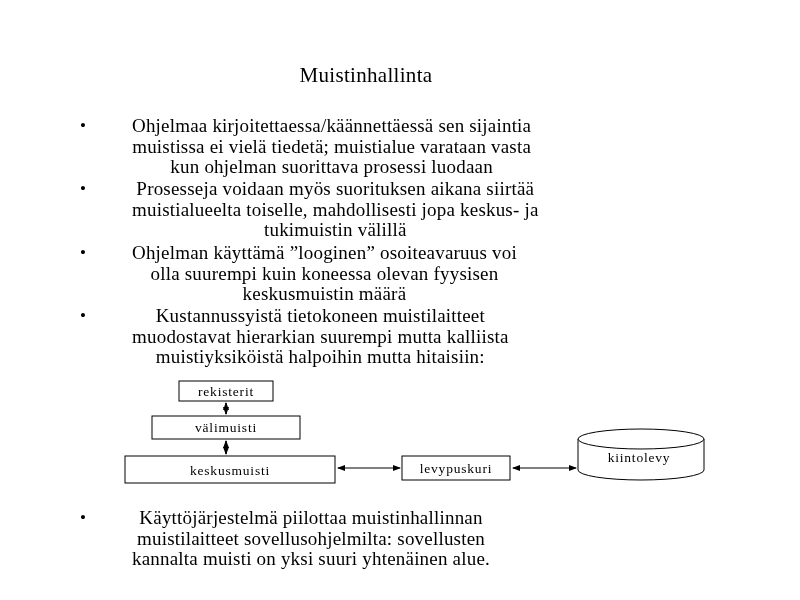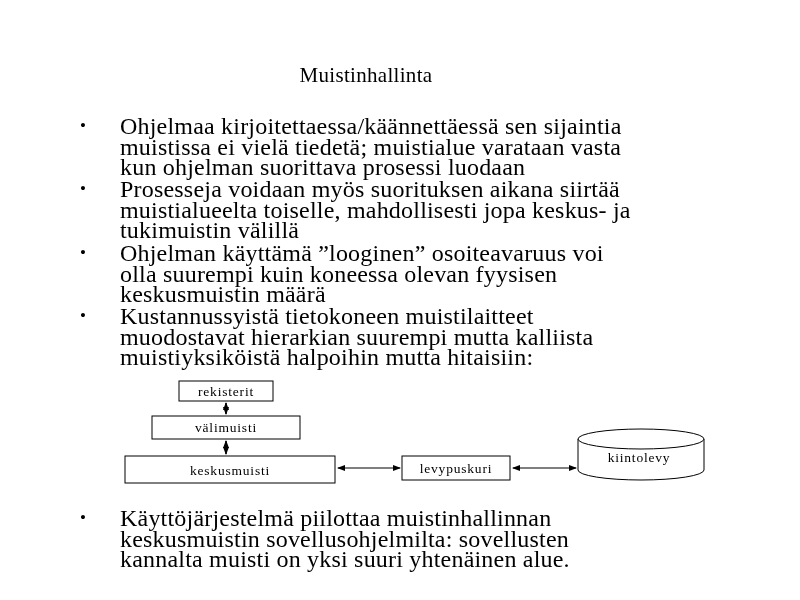--- a/index.html
+++ b/index.html
@@ -2,22 +2,22 @@
 <html><head>
 <meta charset="utf-8">
 <style>
   html, body { margin: 0; padding: 0; background: #ffffff; }
   body { width: 800px; height: 600px; position: relative; overflow: hidden;
          font-family: "Liberation Serif", "DejaVu Serif", serif; color: #000; }
   .title { position: absolute; left: 0; width: 732px; top: 63px; text-align: center;
            font-size: 21px; letter-spacing: 0.3px; }
   .bullet-block { position: absolute; left: 80px; width: 700px; }
   .bullet-dot { position: absolute; left: 0; top: 0; font-size: 17px; line-height: 20px; }
-  .bullet-text { position: absolute; left: 40px; font-size: 24px; line-height: 20.5px;
-                 white-space: pre-line; letter-spacing: 0.2px; }
+  .bullet-text { position: absolute; left: 52px; font-size: 19px; line-height: 20.5px;
+                 white-space: pre-line; letter-spacing: 0.2px; text-align: center; }
   svg { position: absolute; left: 0; top: 0; }
   .box-label { font-family: "Liberation Serif", "DejaVu Serif", serif; font-size: 13.5px; letter-spacing: 0.8px; }
 </style>
 </head>
 <body>
 
 <div class="title">Muistinhallinta</div>
 
 <div class="bullet-block" style="top:116px;">
   <span class="bullet-dot">•</span>
@@ -39,21 +39,21 @@
 </div>
 <div class="bullet-block" style="top:306px;">
   <span class="bullet-dot">•</span>
   <div class="bullet-text">Kustannussyistä tietokoneen muistilaitteet
 muodostavat hierarkian suurempi mutta kalliista
 muistiyksiköistä halpoihin mutta hitaisiin:</div>
 </div>
 <div class="bullet-block" style="top:508px;">
   <span class="bullet-dot">•</span>
   <div class="bullet-text">Käyttöjärjestelmä piilottaa muistinhallinnan
-keskusmuistin sovellusohjelmilta: sovellusten
+muistilaitteet sovellusohjelmilta: sovellusten
 kannalta muisti on yksi suuri yhtenäinen alue.</div>
 </div>
 
 <svg width="800" height="600">
   <defs>
     <marker id="ah" markerWidth="8" markerHeight="6" refX="7" refY="3" orient="auto" markerUnits="userSpaceOnUse">
       <path d="M0,0 L8,3 L0,6 Z" fill="#000"></path>
     </marker>
     <marker id="ahs" markerWidth="8" markerHeight="6" refX="1" refY="3" orient="auto" markerUnits="userSpaceOnUse">
       <path d="M8,0 L0,3 L8,6 Z" fill="#000"></path>

